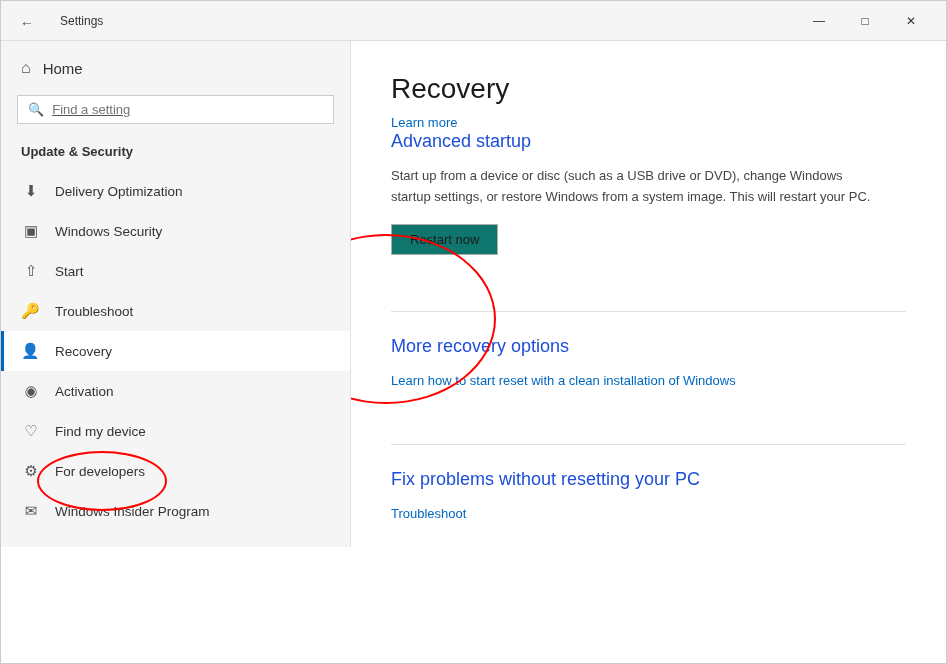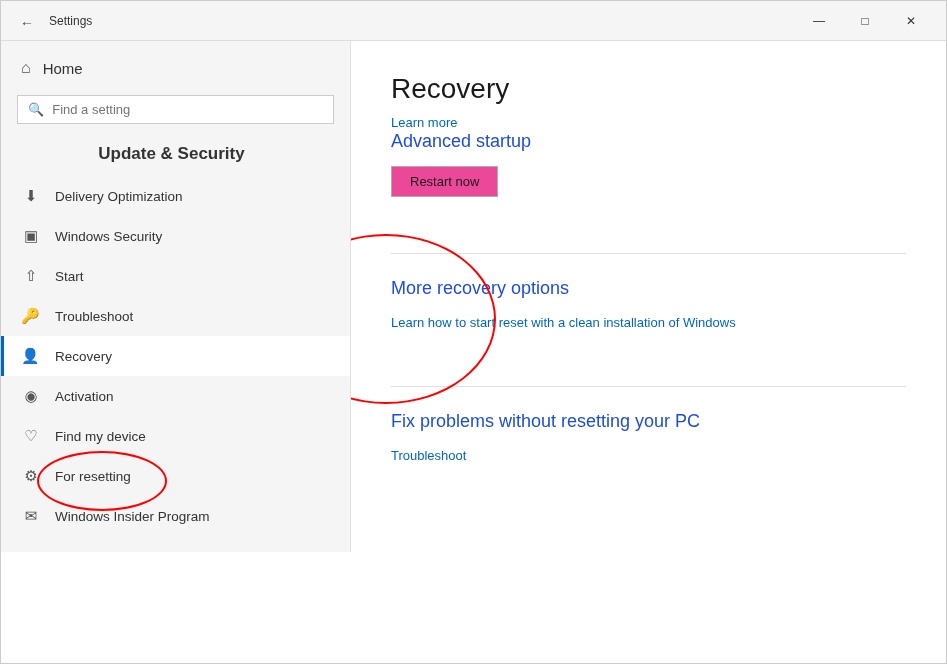--- a/index.html
+++ b/index.html
@@ -34,21 +34,21 @@
       height: 28px;
       display: flex;
       align-items: center;
       justify-content: center;
       cursor: pointer;
       font-size: 14px;
       color: #444;
       border-radius: 3px;
     }
     .titlebar-title {
-      margin-left: 8px;
+      margin-left: 19px;
       font-size: 12px;
       color: #333;
       font-weight: 400;
     }
     .titlebar-controls {
       margin-left: auto;
       display: flex;
       gap: 0;
     }
     .titlebar-btn {
@@ -98,28 +98,28 @@
       padding: 6px 10px;
       gap: 8px;
     }
     .search-box input {
       border: none;
       outline: none;
       font-size: 13px;
       color: #555;
       width: 100%;
       background: transparent;
+      text-decoration: underline;
     }
     .search-box .search-icon { color: #777; font-size: 13px; }
     .sidebar-section-title {
-      font-size: 17px;
+      font-size: 13px;
       font-weight: 600;
       color: #333;
-      padding: 4px 20px 12px 12px;
-      text-align: center;
+      padding: 4px 20px 12px 20px;
     }
     .sidebar-item {
       display: flex;
       align-items: center;
       gap: 14px;
       padding: 11px 20px;
       cursor: pointer;
       font-size: 13.5px;
       color: #333;
       position: relative;
@@ -165,21 +165,21 @@
     .section-desc {
       font-size: 13px;
       color: #444;
       line-height: 1.6;
       margin-bottom: 16px;
       max-width: 480px;
     }
     .restart-btn {
       display: inline-block;
       padding: 7px 18px;
-      background: #ec4899;
+      background: #0f766e;
       border: 1px solid #adadad;
       font-size: 13px;
       color: #1a1a1a;
       cursor: pointer;
       margin-bottom: 32px;
     }
     .divider {
       border: none;
       border-top: 1px solid #e0e0e0;
       margin: 24px 0;
@@ -275,21 +275,21 @@
           <span>Activation</span>
         </div>
 
         <div class="sidebar-item">
           <span class="icon">♡</span>
           <span>Find my device</span>
         </div>
 
         <div class="sidebar-item">
           <span class="icon">⚙</span>
-          <span>For resetting</span>
+          <span>For developers</span>
         </div>
 
         <div class="sidebar-item">
           <span class="icon">✉</span>
           <span>Windows Insider Program</span>
         </div>
       </div>
 
       <div class="annotation-circle-recovery"></div>
     </div>
@@ -297,20 +297,21 @@
     <div style="position:relative; flex:1; overflow-y:auto;">
       <div class="main">
         
         <h1 class="page-title">Recovery</h1>
 
         
         <a class="learn-more-link">Learn more</a>
 
         
         <h2 class="section-title">Advanced startup</h2>
+        <p class="section-desc">Start up from a device or disc (such as a USB drive or DVD), change Windows startup settings, or restore Windows from a system image. This will restart your PC.</p>
         <button class="restart-btn">Restart now</button>
 
         <hr class="divider">
 
         
         <h2 class="section-title">More recovery options</h2>
         <a class="clean-install-link">Learn how to start reset with a clean installation of Windows</a>
 
         <hr class="divider">
 

